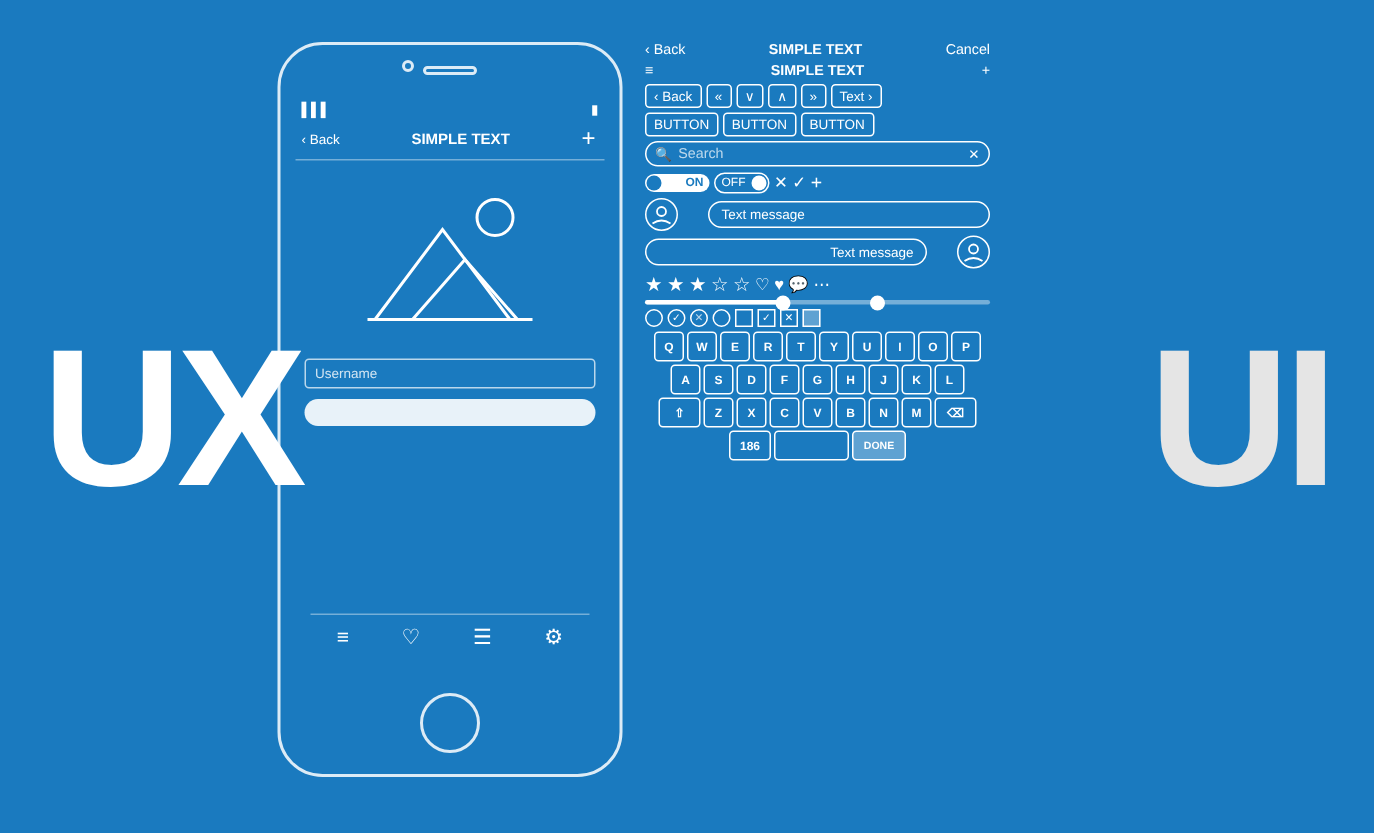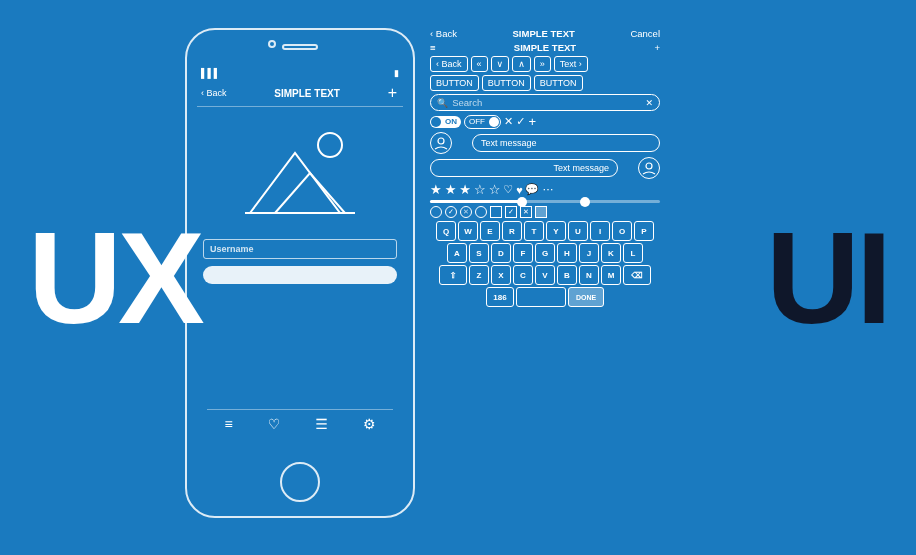--- a/index.html
+++ b/index.html
@@ -28,21 +28,21 @@
       line-height: 1;
     }
 
     .ui-label {
       position: absolute;
       right: 28px;
       top: 50%;
       transform: translateY(-50%);
       font-size: 130px;
       font-weight: 900;
-      color: #0f172a;
+      color: #e5e5e5;
       letter-spacing: -4px;
       line-height: 1;
     }
 
     .phone-container {
       position: absolute;
       left: 185px;
       top: 28px;
       width: 230px;
       height: 490px;
@@ -136,21 +136,20 @@
     .phone-image-placeholder svg {
       width: 120px;
       height: 100px;
     }
 
     .phone-form {
       padding: 6px;
       display: flex;
       flex-direction: column;
       gap: 5px;
-      font-weight: bold;
     }
 
     .phone-input {
       border: 1.5px solid rgba(255,255,255,0.7);
       border-radius: 3px;
       padding: 4px 6px;
       font-size: 9px;
       color: rgba(255,255,255,0.8);
       background: transparent;
     }
@@ -244,21 +243,21 @@
     .kit-search input::placeholder {
       color: rgba(255,255,255,0.7);
     }
 
     .toggle-on {
       display: inline-flex;
       align-items: center;
       background: white;
       border-radius: 10px;
       padding: 1px;
-      gap: 1px;
+      gap: 13px;
     }
 
     .toggle-on .toggle-circle {
       width: 10px;
       height: 10px;
       background: #1a7abf;
       border-radius: 50%;
     }
 
     .toggle-on .toggle-label {

